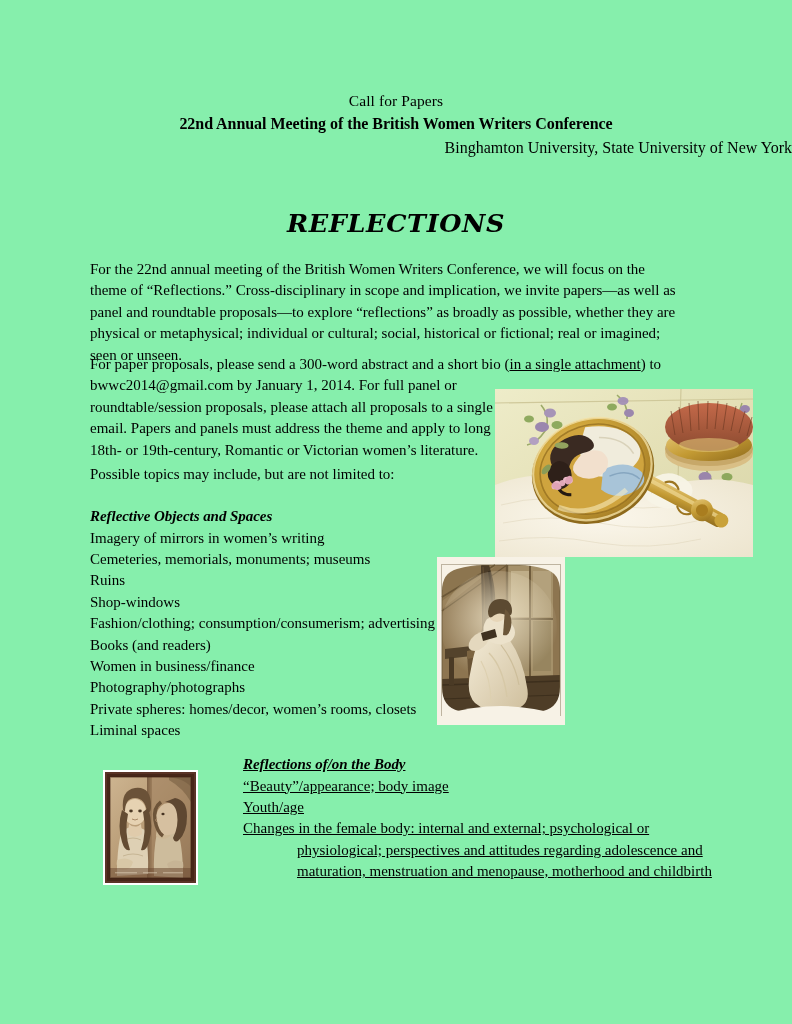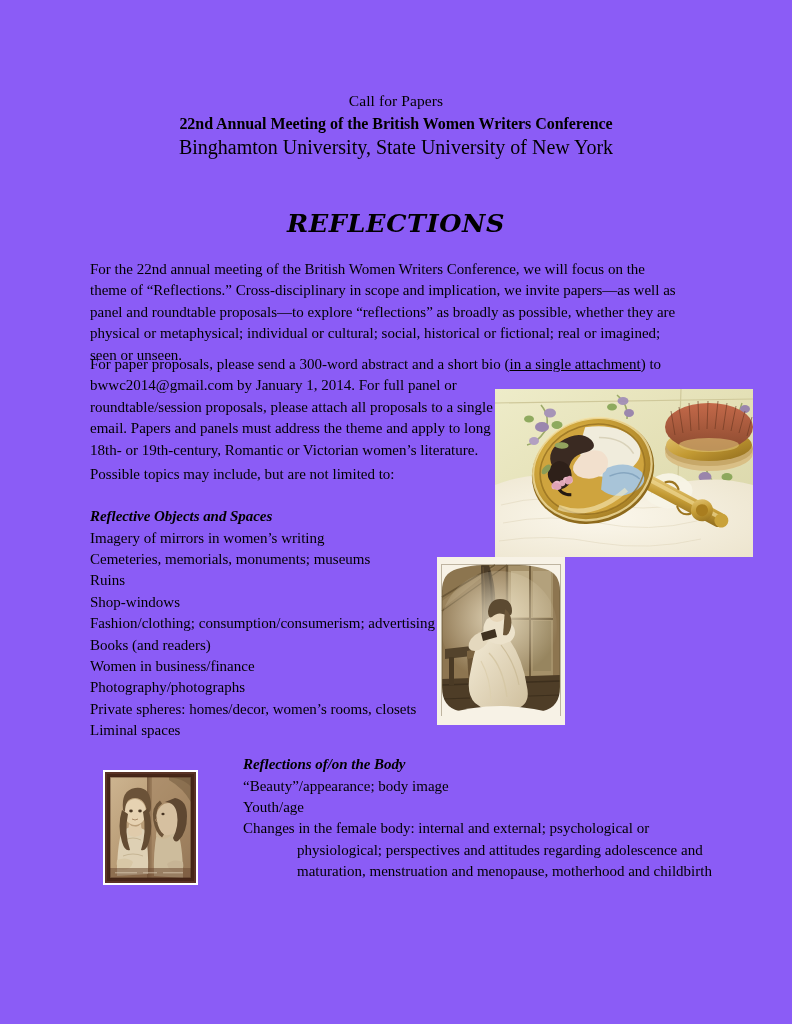--- a/index.html
+++ b/index.html
@@ -12,21 +12,21 @@
     height: 1024px;
     position: relative;
     overflow: hidden;
     font-family: "Liberation Serif", "DejaVu Serif", serif;
     color: #000000;
   }
 
   .page {
     position: absolute;
     inset: 0;
-    background: #8b5cf6;
+    background: #86efac;
   }
 
   
   .header-block {
     position: absolute;
     left: 0;
     top: 90px;
     width: 792px;
     text-align: center;
   }
@@ -39,22 +39,23 @@
     font-size: 16px;
     font-weight: bold;
     line-height: 24px;
     letter-spacing: -.05px;
   }
   .conf-dates {
     font-size: 15.5px;
     line-height: 23px;
   }
   .conf-place {
-    font-size: 20px;
+    font-size: 16px;
     line-height: 23px;
+    text-align: right;
   }
 
   .theme-title {
     position: absolute;
     left: 0;
     top: 209px;
     width: 792px;
     text-align: center;
     font-family: "DejaVu Serif", "Liberation Serif", serif;
     font-style: italic;
@@ -99,20 +100,21 @@
     position: absolute;
     left: 90px;
     top: 506px;
     width: 400px;
   }
   .sect-body {
     position: absolute;
     left: 243px;
     top: 754px;
     width: 470px;
+    text-decoration: underline;
   }
   .sect-head {
     font-size: 15px;
     font-weight: bold;
     font-style: italic;
     line-height: 21.6px;
     margin-bottom: 0px;
     letter-spacing: -.05px;
   }
   .topic-list {

